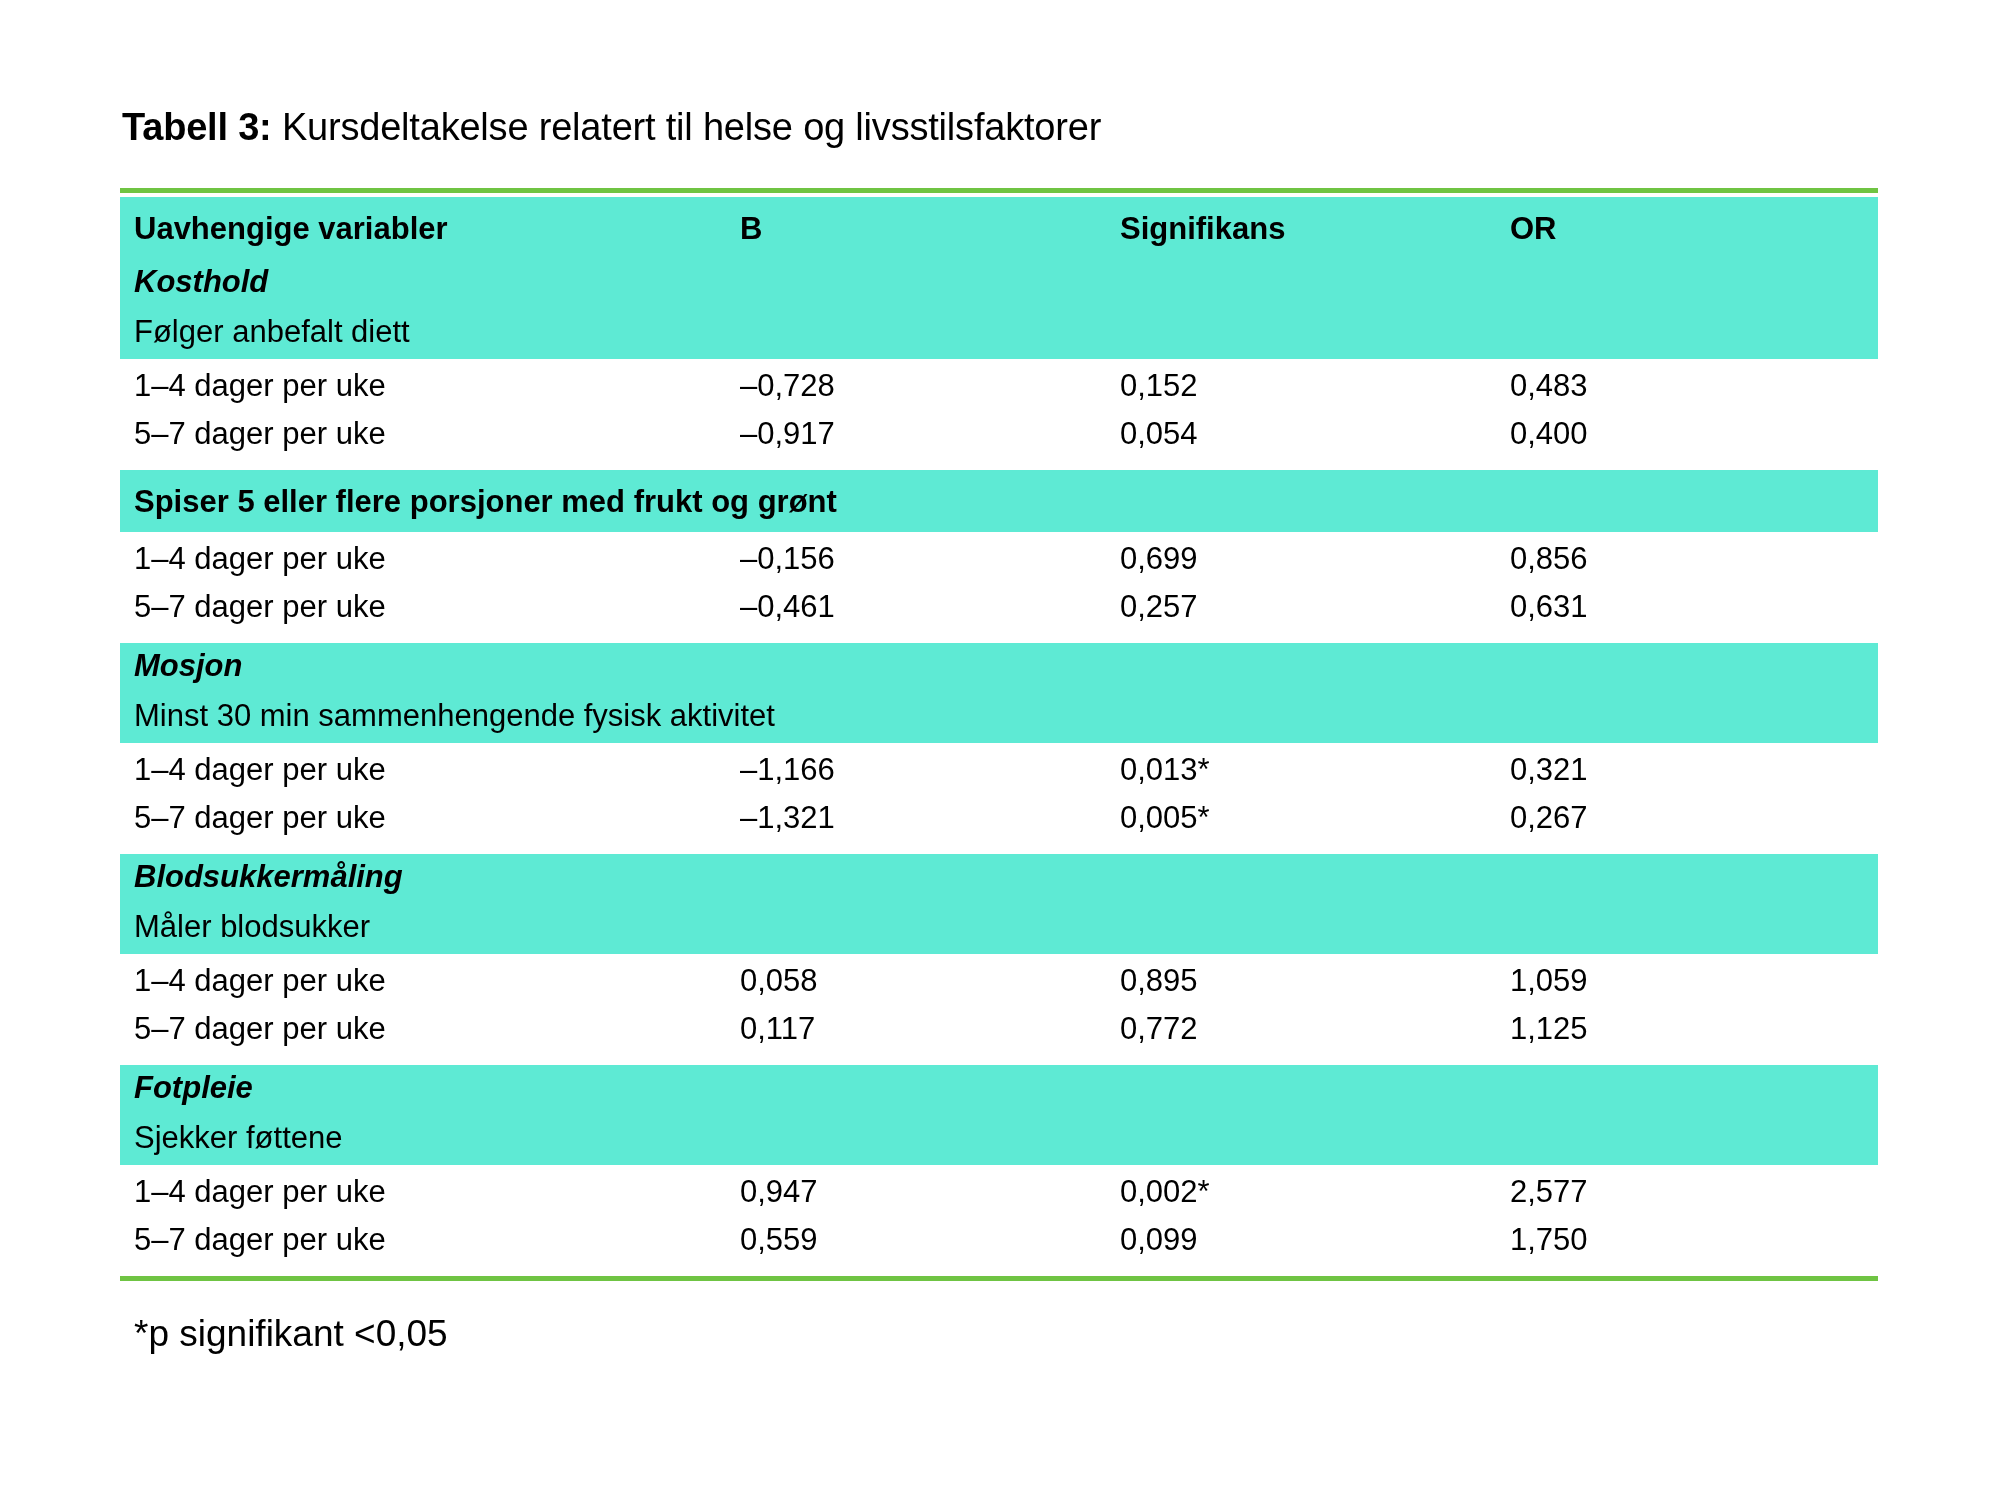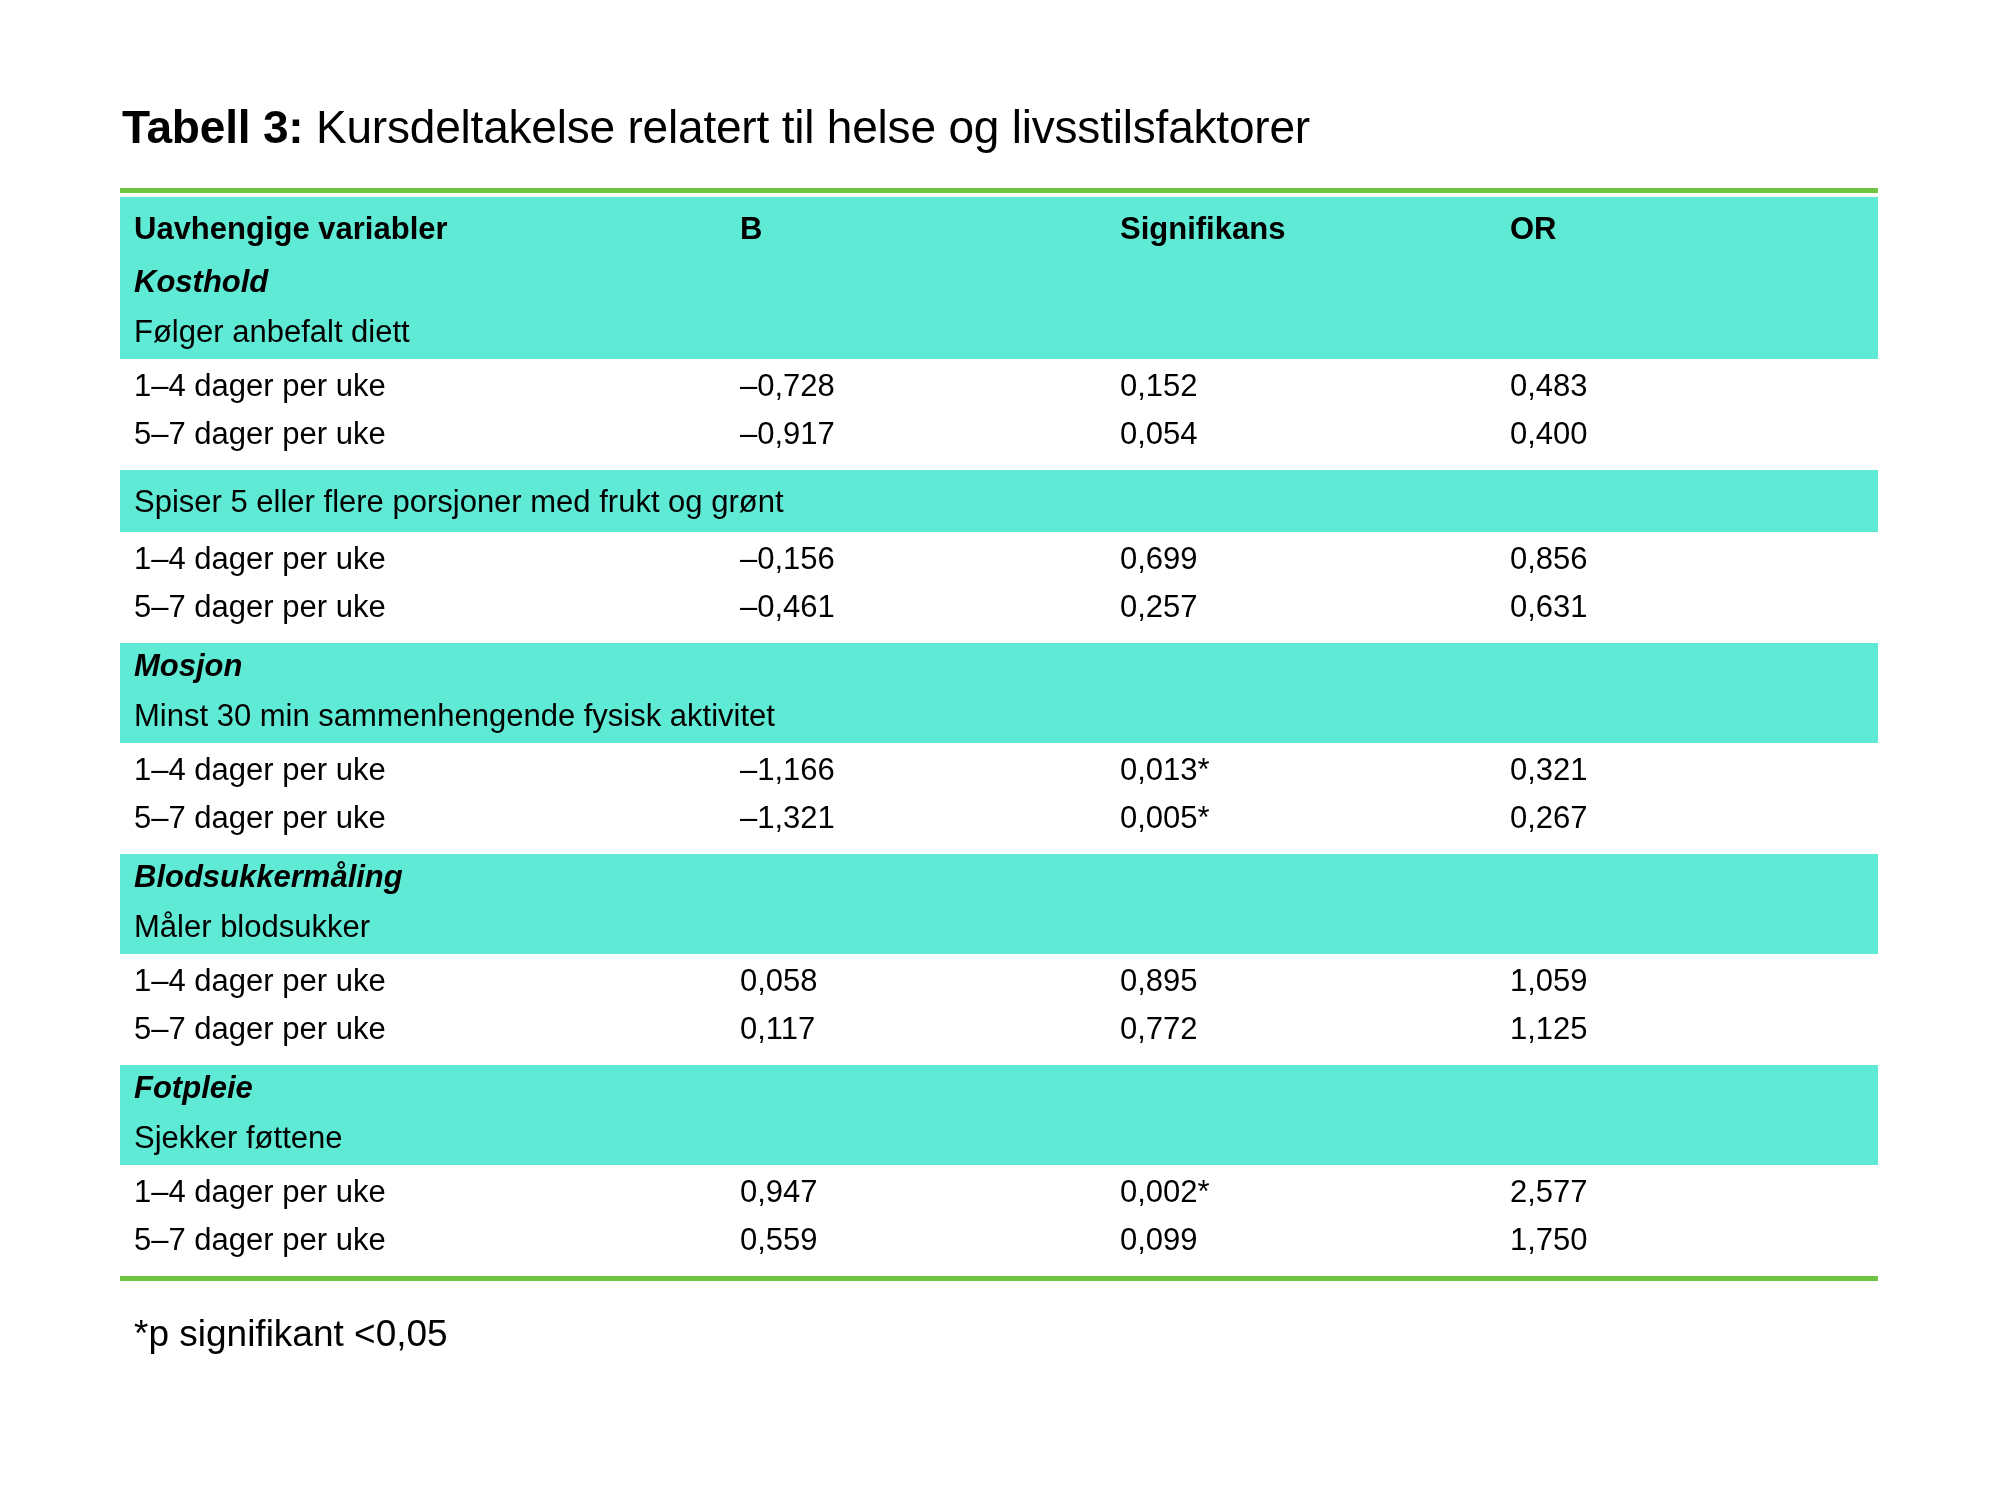--- a/index.html
+++ b/index.html
@@ -20,21 +20,21 @@
     width: 2000px;
     height: 1503px;
     background: #ffffff;
   }
 
   
   .table-caption {
     position: absolute;
     left: 122px;
     top: 104px;
-    font-size: 46px;
+    font-size: 38px;
     line-height: 46px;
     letter-spacing: -0.2px;
     white-space: nowrap;
   }
   .table-caption .caption-label {
     font-weight: 700;
   }
   .table-caption .caption-text {
     font-weight: 400;
   }
@@ -88,21 +88,21 @@
   tr.header-row td { height: 62px; }
   tr.header-row .cell { font-weight: 700; }
 
   tr.group-row td { height: 45px; }
   tr.group-row .cell { font-weight: 700; font-style: italic; }
 
   tr.sub-row td { height: 55px; }
   tr.sub-row .cell { font-weight: 400; }
 
   tr.group-single td { height: 62px; }
-  tr.group-single .cell { font-weight: 400; }
+  tr.group-single .cell { font-weight: 700; }
 
   tr.data-row td { height: 45px; }
   tr.data-row.first-of-block td { height: 52px; }
 
   .spacer-row td { height: 14px; }
 
   
   .footnote {
     position: absolute;
     left: 134px;

